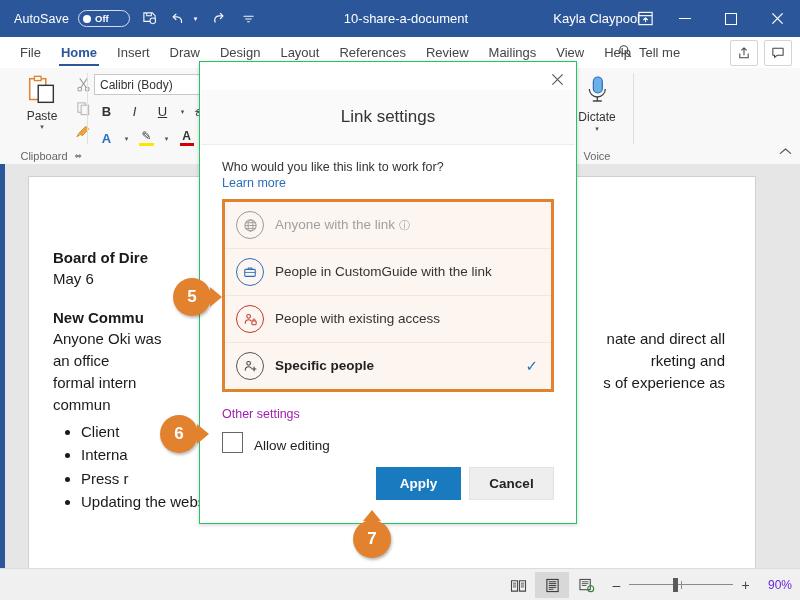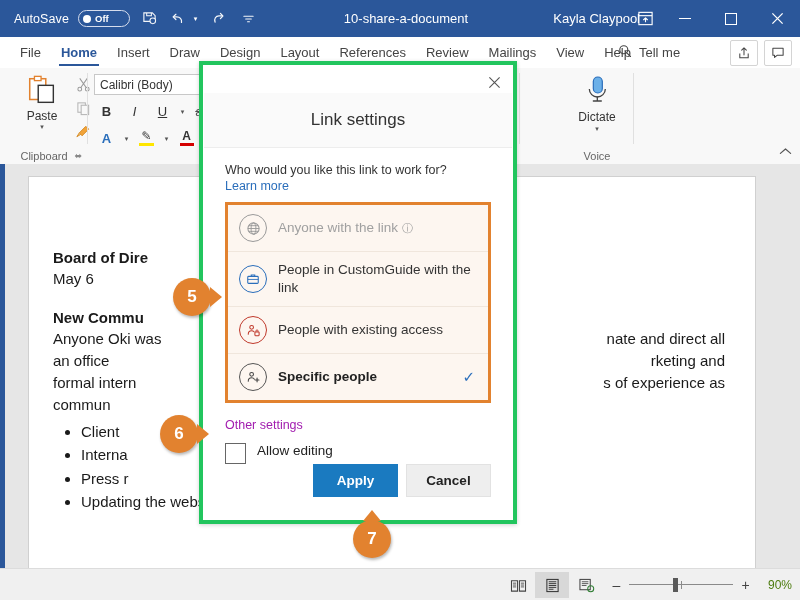--- a/index.html
+++ b/index.html
@@ -126,26 +126,26 @@
   }
   .sb-right{position:absolute;right:8px;top:0;height:32px;display:flex;align-items:center;gap:0;}
   .viewbtn{width:34px;height:26px;display:flex;align-items:center;justify-content:center;color:#444;}
   .viewbtn.sel{background:#d8d8d8;}
   .zoomwrap{display:flex;align-items:center;gap:7px;margin-left:8px;}
   .zmsign{font-size:14px;color:#444;width:11px;text-align:center;}
   .zslider{position:relative;width:104px;height:14px;}
   .ztrack{position:absolute;left:0;right:0;top:6px;height:1px;background:#8a8a8a;}
   .ztick{position:absolute;left:50%;top:3px;width:1px;height:8px;background:#8a8a8a;}
   .zthumb{position:absolute;left:44px;top:0;width:5px;height:14px;background:#5a5a5a;}
-  .zlabel{font-size:12px;color:#4d7c0f;width:34px;text-align:right;}
+  .zlabel{font-size:12px;color:#6d28d9;width:34px;text-align:right;}
 
   
   .dialog{
-    position:absolute;left:199px;top:61px;width:318px;height:463px;
-    background:#fff;border:4px solid #22c55e;box-sizing:border-box;
+    position:absolute;left:199px;top:61px;width:378px;height:463px;
+    background:#fff;border:1px solid #22c55e;box-sizing:border-box;
     box-shadow:0 1px 4px rgba(0,0,0,.18);
   }
   .dlg-close{
     position:absolute;right:6px;top:5px;width:26px;height:24px;
     display:flex;align-items:center;justify-content:center;color:#555;font-size:15px;
   }
   .dlg-head{
     position:absolute;left:1px;top:28px;right:1px;height:54px;
     background:#fafafa;border-bottom:1px solid #ededed;
     display:flex;align-items:center;justify-content:center;
@@ -171,21 +171,21 @@
   .opt-ic.red{border-color:#c0392b;color:#c0392b;}
   .opt-ic.gray{border-color:#9a9a9a;color:#9a9a9a;}
   .opt-ic.dark{border-color:#555;color:#444;}
   .opt-lbl{font-size:13.5px;color:#333;line-height:1.35;}
   .opt.disabled .opt-lbl{color:#a0a0a0;}
   .opt.selected .opt-lbl{font-weight:bold;color:#222;}
   .info-i{font-size:11px;color:#a0a0a0;margin-left:4px;}
   .check{position:absolute;right:13px;top:50%;transform:translateY(-50%);color:#2a6ebb;font-size:15px;}
 
   .other-lbl{font-size:12.5px;color:#a21caf;margin-top:15px;}
-  .chk-row{display:flex;align-items:flex-start;gap:11px;margin-top:11px;}
+  .chk-row{display:flex;align-items:flex-end;gap:11px;margin-top:11px;}
   .chkbox{width:19px;height:19px;border:1.4px solid #666;background:#fff;flex:none;}
   .chk-lbl{font-size:13.5px;color:#222;}
 
   .btn-row{position:absolute;right:22px;bottom:23px;display:flex;gap:8px;}
   .btn{
     height:33px;min-width:85px;display:flex;align-items:center;justify-content:center;
     font-size:13.5px;box-sizing:border-box;
   }
   .btn.primary{background:#1a7ac0;color:#fff;font-weight:bold;}
   .btn.secondary{background:#eeeeee;color:#222;font-weight:bold;border:1px solid #e2e2e2;}

